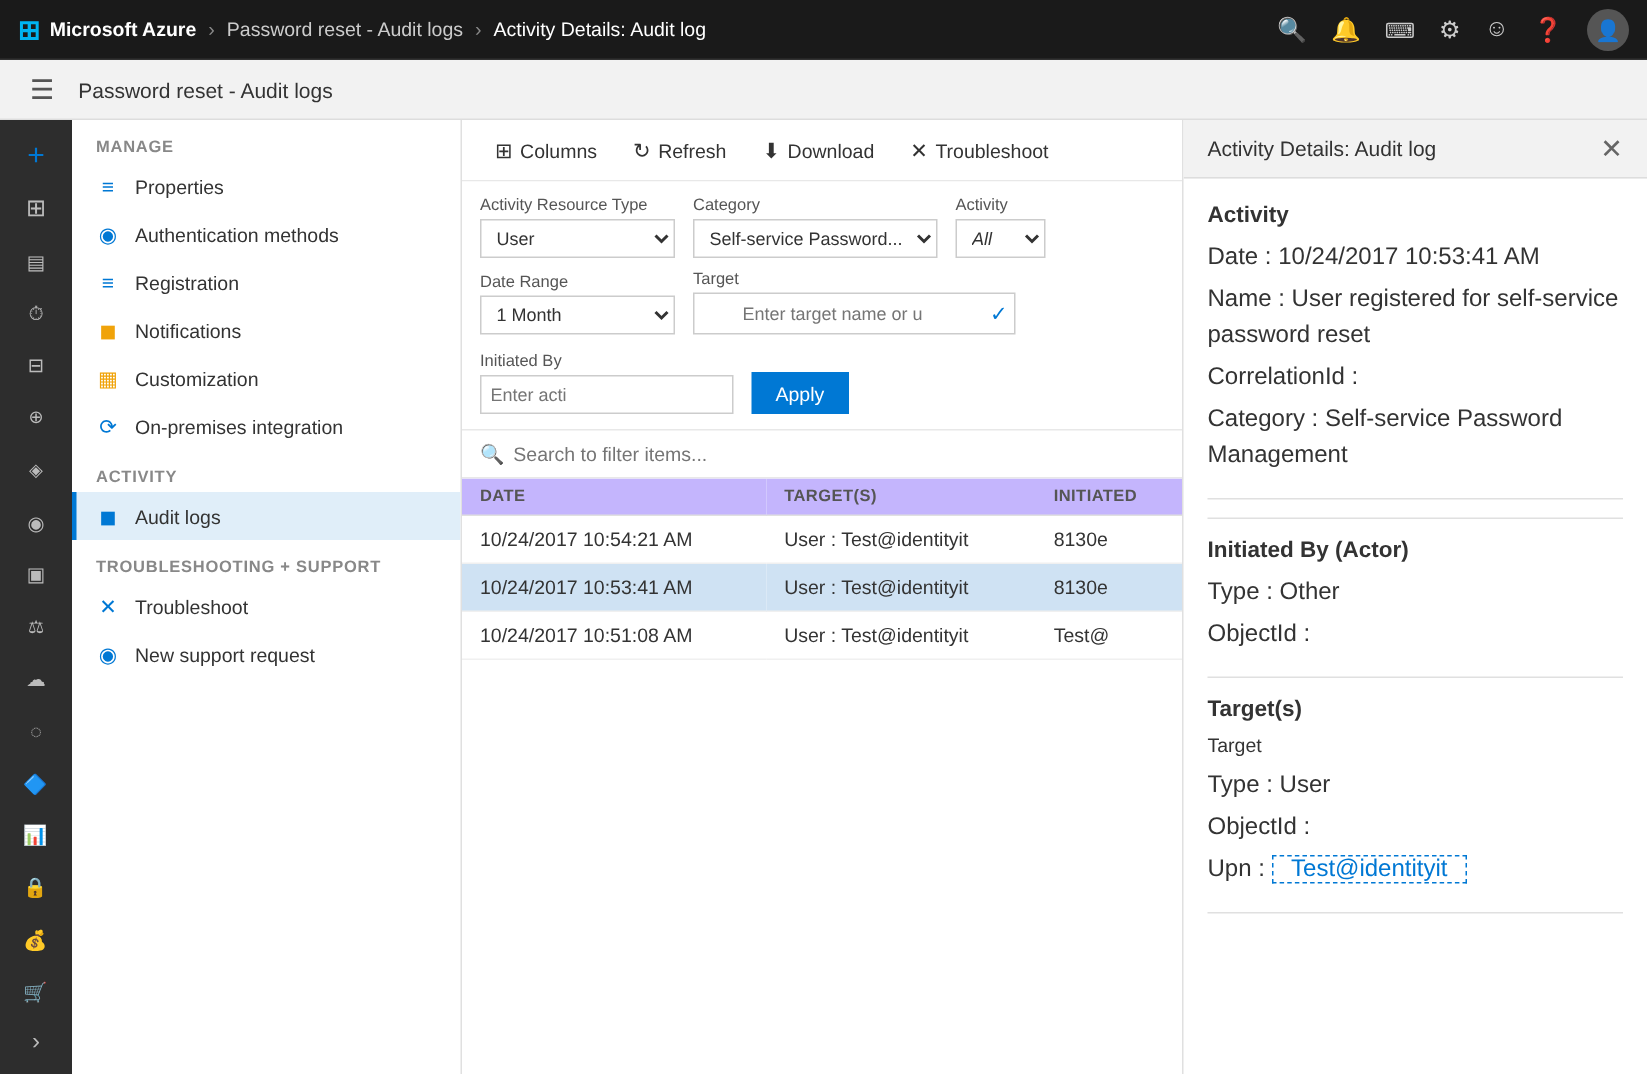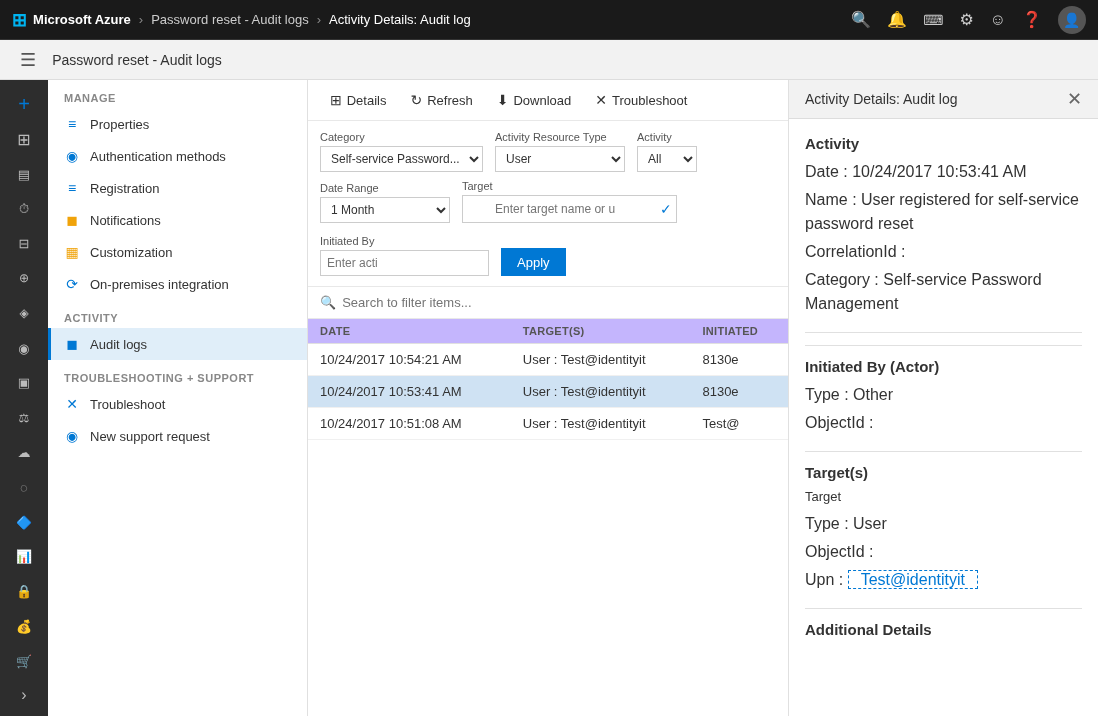--- a/index.html
+++ b/index.html
@@ -336,53 +336,53 @@
       <span class="sidebar-icon icon-blue">◉</span>
       <span>New support request</span>
     </div>
   </div>
 
   <div class="content-area">
 
     <div class="toolbar">
       <button class="toolbar-btn">
         <span class="toolbar-btn-icon">⊞</span>
-        <span>Details</span>
+        <span>Columns</span>
       </button>
       <button class="toolbar-btn">
         <span class="toolbar-btn-icon">↻</span>
         <span>Refresh</span>
       </button>
       <button class="toolbar-btn">
         <span class="toolbar-btn-icon">⬇</span>
         <span>Download</span>
       </button>
       <button class="toolbar-btn">
         <span class="toolbar-btn-icon">✕</span>
         <span>Troubleshoot</span>
       </button>
     </div>
 
     <div class="filters">
       <div class="filter-row">
         <div class="filter-group">
+          <label class="filter-label">Activity Resource Type</label>
+          <select class="filter-select">
+            <option>User</option>
+          </select>
+        </div>
+        <div class="filter-group">
           <label class="filter-label">Category</label>
           <select class="filter-select">
             <option>Self-service Password...</option>
           </select>
         </div>
         <div class="filter-group">
-          <label class="filter-label">Activity Resource Type</label>
-          <select class="filter-select">
-            <option>User</option>
-          </select>
-        </div>
-        <div class="filter-group">
           <label class="filter-label">Activity</label>
-          <select class="filter-select" style="min-width:60px;">
+          <select class="filter-select" style="min-width:60px;font-style:italic;">
             <option>All</option>
           </select>
         </div>
       </div>
       <div class="filter-row">
         <div class="filter-group">
           <label class="filter-label">Date Range</label>
           <select class="filter-select">
             <option>1 Month</option>
           </select>
@@ -495,20 +495,17 @@
           <span></span>
         </div>
         <div class="detail-row">
           <span>Upn :</span>
           <a class="detail-link" href="#">Test@identityit</a>
         </div>
       </div>
 
       <hr class="divider">
 
-      <div class="detail-section">
-        <div class="detail-section-title">Additional Details</div>
-      </div>
 
     </div>
   </div>
 
 </div>
 
 </body></html>

